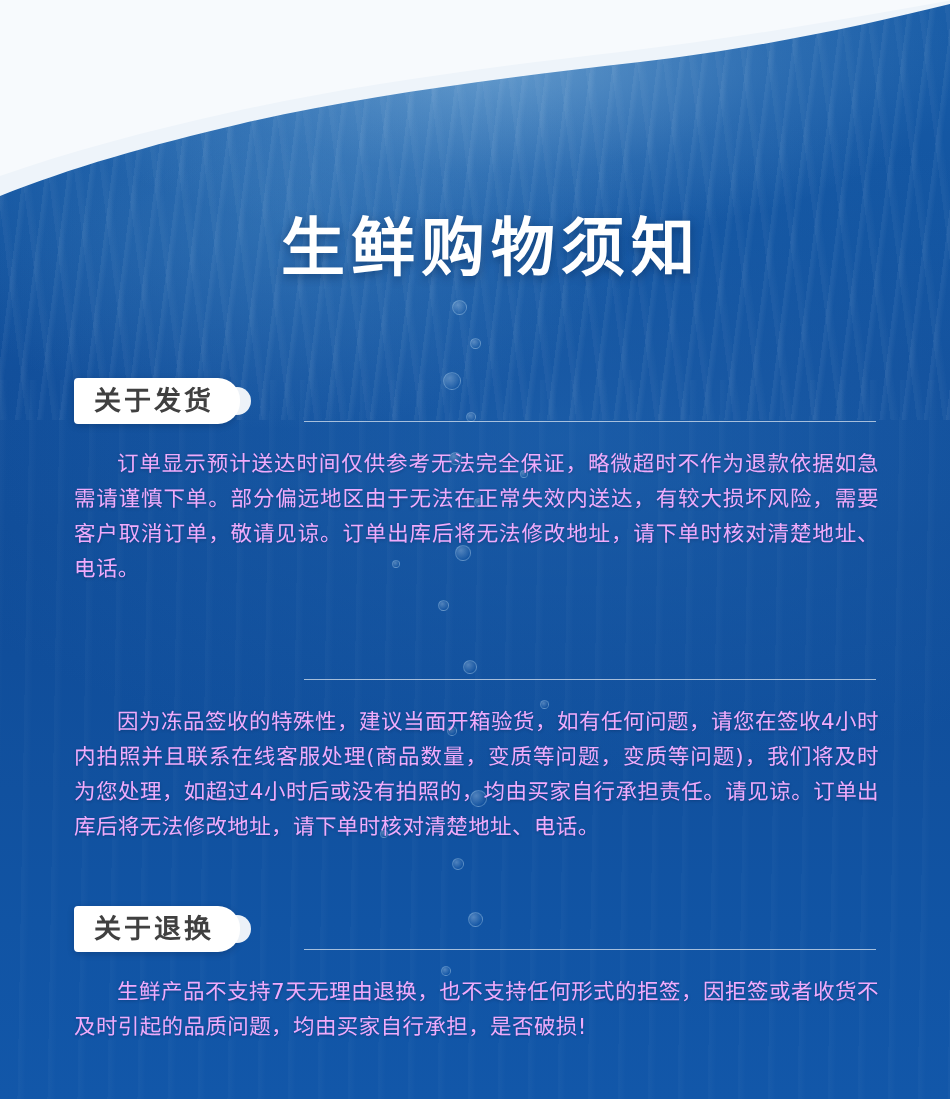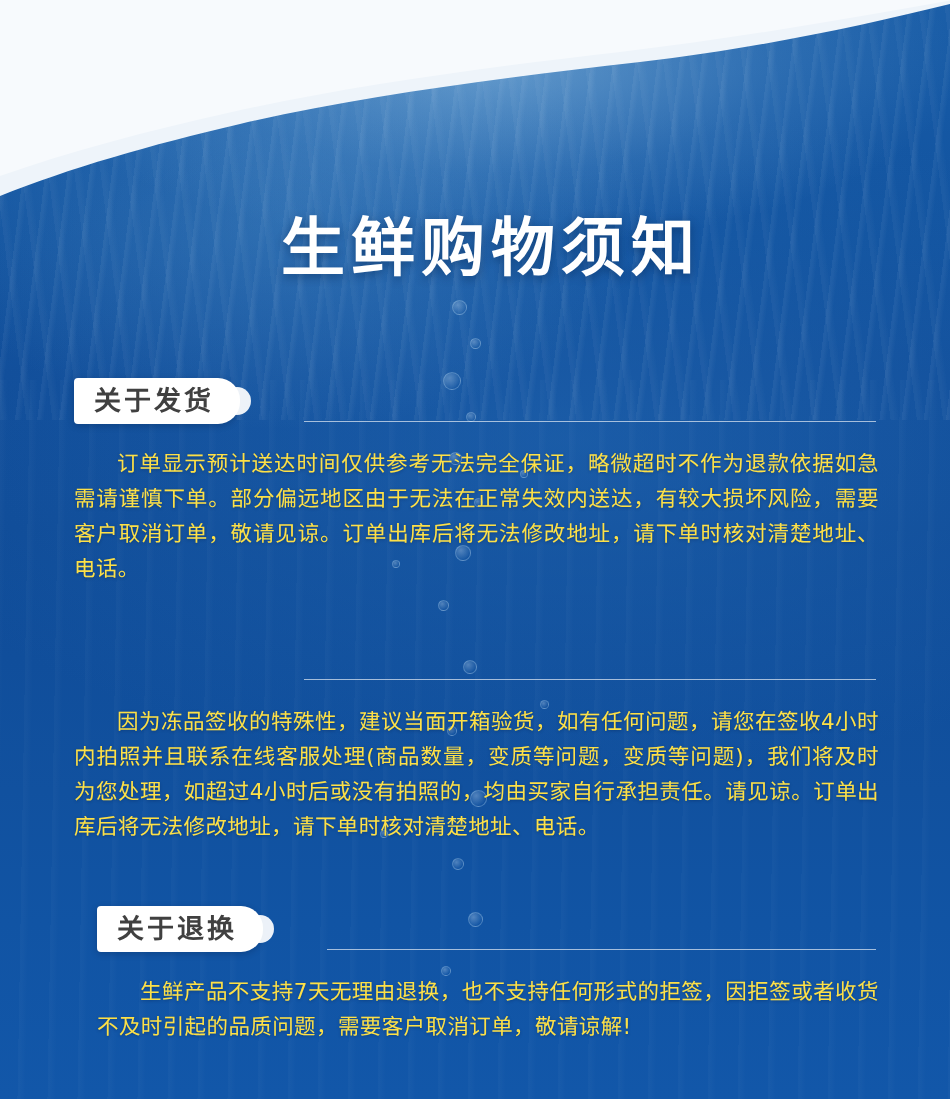--- a/index.html
+++ b/index.html
@@ -101,21 +101,21 @@
     letter-spacing: 6px;
     text-shadow: 0 3px 10px rgba(0,30,70,0.45);
     font-family: "DejaVu Sans", "Liberation Sans", sans-serif;
     padding-left: 32px;
   }
 
   
   .section { position: absolute; left: 0; right: 0; }
   #section-shipping { top: 378px; }
   #section-receipt  { top: 636px; }
-  #section-returns  { top: 906px; padding-left: 23px; }
+  #section-returns  { top: 906px; }
 
   .section-head {
     position: relative;
     height: 46px;
     margin: 0 74px 0 74px;
   }
   .tag {
     position: relative;
     display: inline-block;
     height: 46px;
@@ -149,21 +149,21 @@
     position: absolute;
     left: 230px;
     right: 0;
     top: 43px;
     height: 1px;
     background: rgba(255,255,255,0.62);
   }
 
   .body-text {
     margin: 22px 71px 0 74px;
-    color: #fde047;
+    color: #f0abfc;
     font-size: 21.5px;
     line-height: 35px;
     text-indent: 2em;
     letter-spacing: 0.4px;
     text-align: justify;
     font-family: "DejaVu Sans", "Liberation Sans", sans-serif;
     text-shadow: 0 1px 3px rgba(0,25,65,0.35);
     white-space: pre-wrap;
   }
 </style>
@@ -221,16 +221,16 @@
     <p class="body-text">因为冻品签收的特殊性，建议当面开箱验货，如有任何问题，请您在签收4小时内拍照并且联系在线客服处理(商品数量，变质等问题，变质等问题)，我们将及时为您处理，如超过4小时后或没有拍照的，均由买家自行承担责任。请见谅。订单出库后将无法修改地址，请下单时核对清楚地址、电话。</p>
   </div>
 
   <div class="section" id="section-returns">
     <div class="section-head">
       <span class="tag">
         <span class="tag-label">关于退换</span>
       </span>
       <div class="rule"></div>
     </div>
-    <p class="body-text">生鲜产品不支持7天无理由退换，也不支持任何形式的拒签，因拒签或者收货不及时引起的品质问题，需要客户取消订单，敬请谅解!</p>
+    <p class="body-text">生鲜产品不支持7天无理由退换，也不支持任何形式的拒签，因拒签或者收货不及时引起的品质问题，均由买家自行承担，是否破损!</p>
   </div>
 
 </div>
 
 </body></html>

